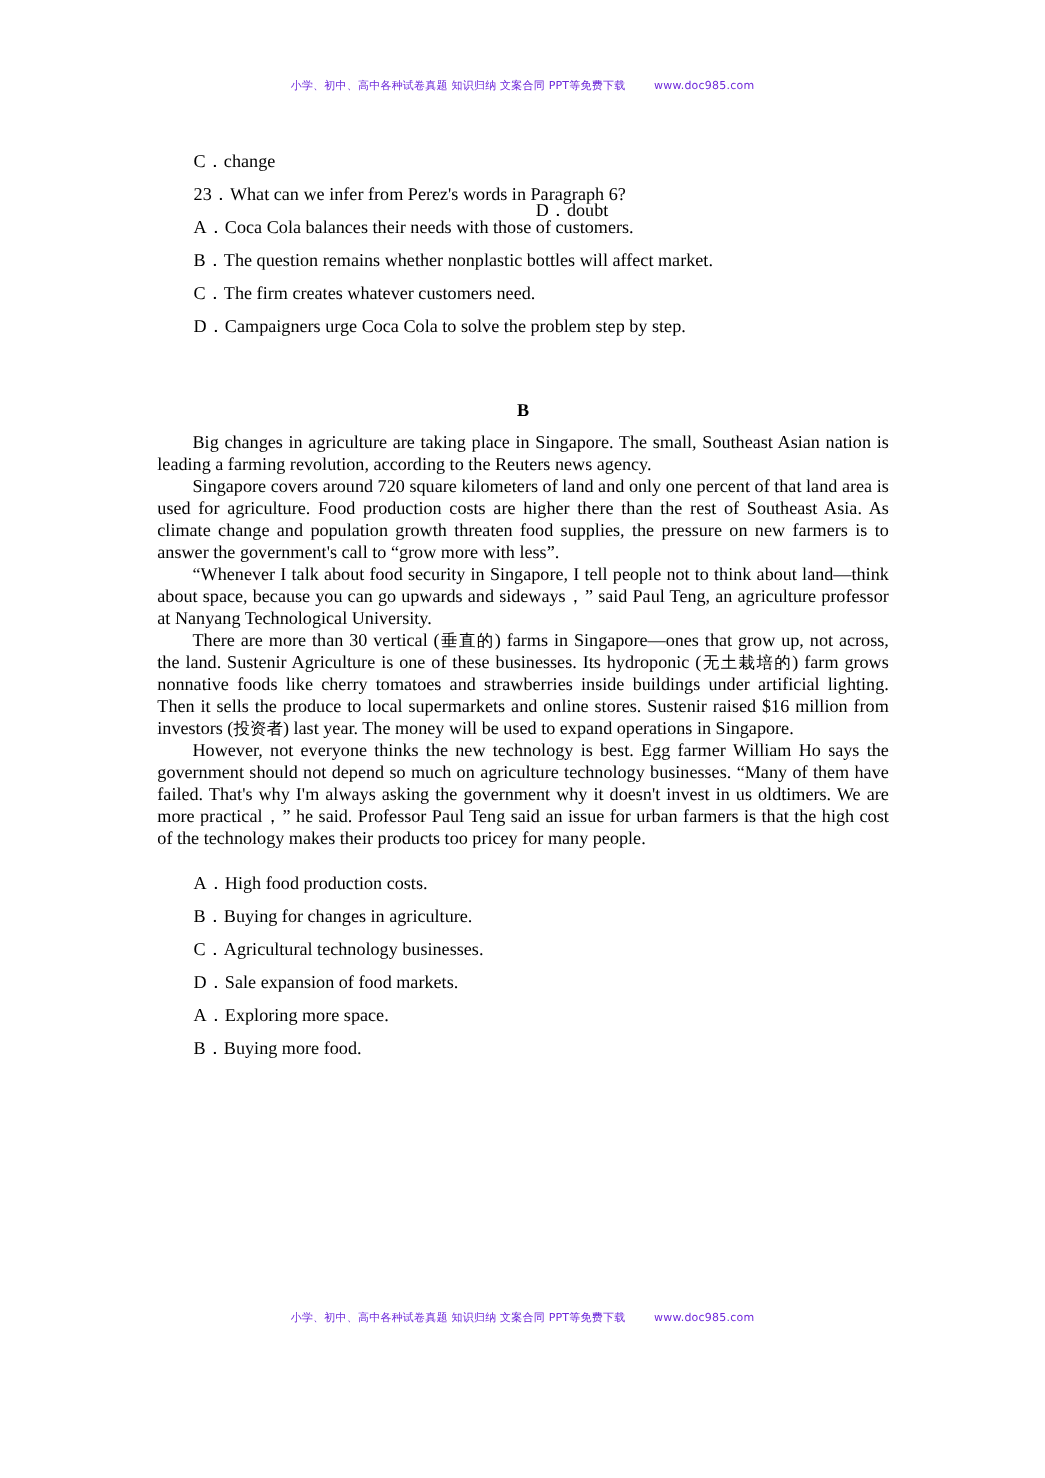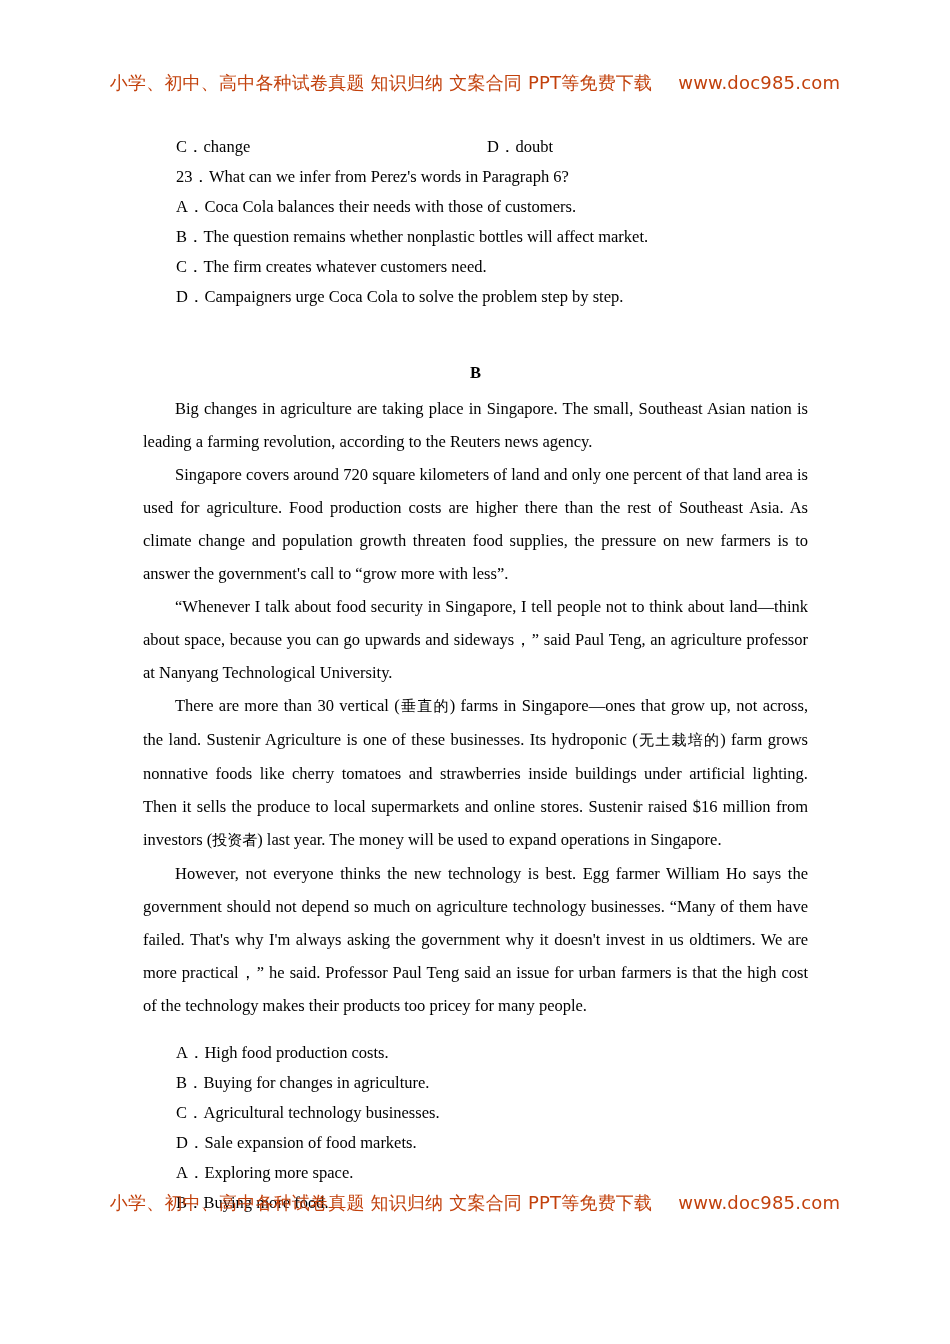--- a/index.html
+++ b/index.html
@@ -17,23 +17,23 @@
     font-family: "Liberation Serif", "DejaVu Serif", serif;
     color: #000000;
   }
 
   
   .running-mark {
     position: absolute;
     left: 0;
     width: 950px;
     text-align: center;
-    color: #c2410c;
+    color: #6d28d9;
     font-family: "DejaVu Sans", "Liberation Sans", sans-serif;
-    font-size: 18px;
+    font-size: 10px;
     letter-spacing: 0.2px;
     white-space: nowrap;
   }
   .running-mark .cn {
     font-family: "DejaVu Sans", "Liberation Sans", sans-serif;
   }
   .running-mark .url {
     margin-left: 26px;
     font-family: "DejaVu Sans", "Liberation Sans", sans-serif;
   }
@@ -57,21 +57,21 @@
   }
   .opt {
     position: absolute;
     white-space: nowrap;
   }
   .opt-letter {
     display: inline-block;
     min-width: 26px;
   }
   .opt-col-a { left: 33px; }
-  .opt-col-b { left: 344px; }
+  .opt-col-b { left: 344px; margin-top: 44px; }
 
   
   .qstem {
     position: relative;
     height: 30px;
     line-height: 30px;
     font-size: 16.5px;
     padding-left: 33px;
     white-space: nowrap;
   }
@@ -89,21 +89,21 @@
     height: 30px;
   }
 
   .gap-before-section { height: 46px; }
   .gap-after-section  { height: 4px; }
   .gap-before-q24     { height: 16px; }
 
   
   .para {
     font-size: 16.5px;
-    line-height: 33px;
+    line-height: 20px;
     text-align: justify;
     text-justify: inter-word;
     text-indent: 32px;
     margin: 0;
     hyphens: none;
   }
   .para.last-of-block { text-align-last: left; }
 
   .cn-gloss {
     font-family: "DejaVu Sans", "Liberation Sans", sans-serif;

